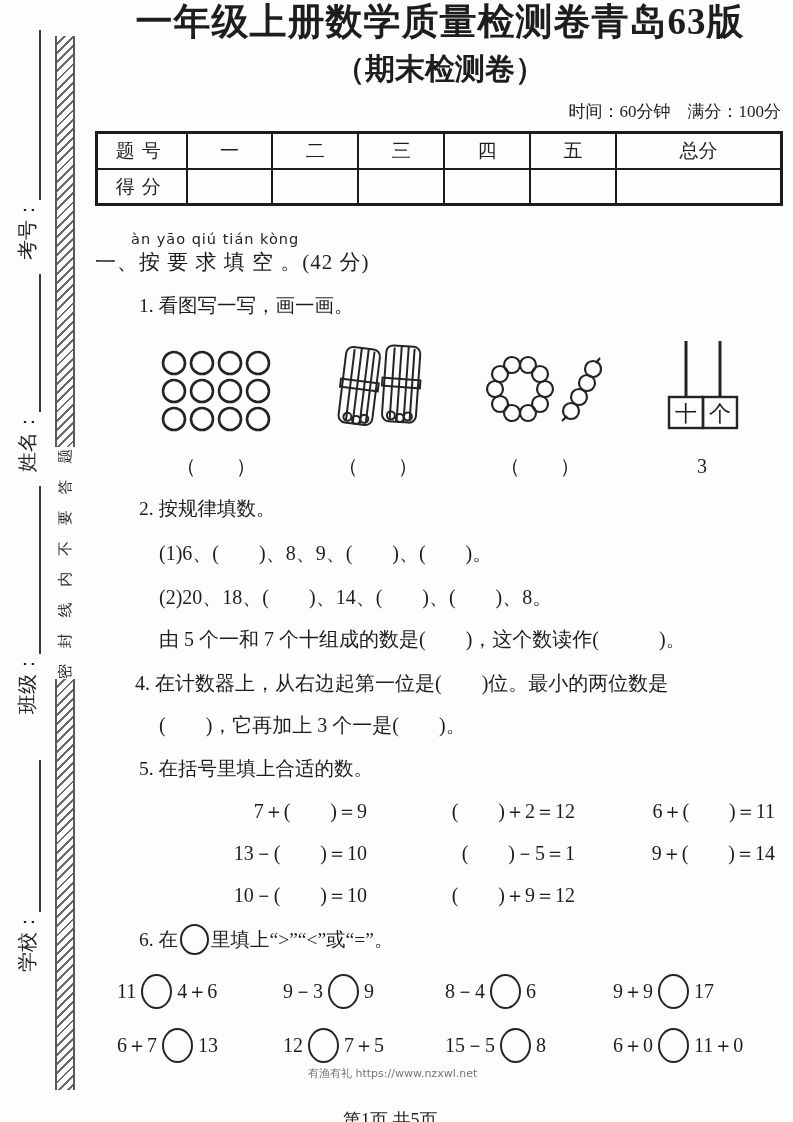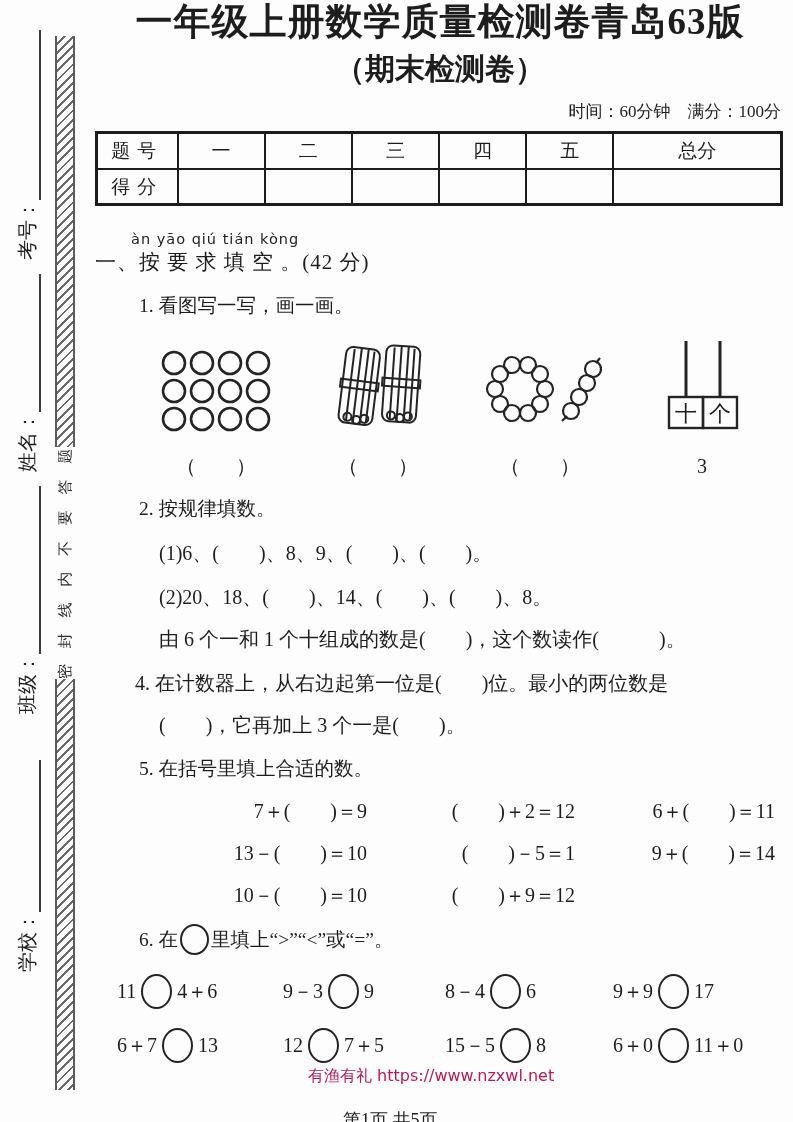--- a/index.html
+++ b/index.html
@@ -92,21 +92,21 @@
     width: 688px;
     border-collapse: collapse;
   }
   table.score-table td {
     border: 2px solid #1c1c1c;
     height: 36px;
     text-align: center;
     font-size: 19px;
   }
   table.score-table { border: 3px solid #1c1c1c; }
-  td.tbl-label { width: 81px; letter-spacing: 7px; }
+  td.tbl-label { width: 90px; letter-spacing: 7px; }
 
   .pinyin {
     margin: 25px 0 0 36px;
     font-family: "DejaVu Sans", "Liberation Sans", sans-serif;
     font-size: 14.5px;
     letter-spacing: 1px;
     color: #222;
   }
   .sec-heading {
     font-size: 21px;
@@ -162,22 +162,22 @@
     margin-top: 12px;
     font-size: 20px;
     line-height: 40px;
   }
   .cmp-row:first-child { margin-top: 12px; }
   .cmp-item { white-space: nowrap; }
 
   .watermark {
     position: absolute;
     left: 308px; top: 1066px;
-    font-size: 16px;
-    color: #be185d;
+    font-size: 11px;
+    color: #737373;
     font-family: "DejaVu Sans", "Liberation Sans", sans-serif;
   }
   .page-info {
     position: absolute;
     left: 343px; top: 1108px;
     font-size: 18px;
     color: #1d1d1d;
   }
 </style>
 </head>
@@ -329,21 +329,21 @@
       <div class="ans-cell">（　　）</div>
       <div class="ans-cell">（　　）</div>
       <div class="ans-cell">（　　）</div>
       <div class="ans-cell">3</div>
     </div>
 
     <div class="q-text">2. 按规律填数。</div>
     <div class="q-line ind1">(1)6、(　　)、8、9、(　　)、(　　)。</div>
     <div class="q-line ind1">(2)20、18、(　　)、14、(　　)、(　　)、8。</div>
 
-    <div class="q-line ind2">由 6 个一和 1 个十组成的数是(　　)，这个数读作(　　　)。</div>
+    <div class="q-line ind2">由 5 个一和 7 个十组成的数是(　　)，这个数读作(　　　)。</div>
 
     <div class="q-line qnum">4. 在计数器上，从右边起第一位是(　　)位。最小的两位数是</div>
     <div class="q-line ind2">(　　)，它再加上 3 个一是(　　)。</div>
 
     <div class="q-text">5. 在括号里填上合适的数。</div>
     <div class="eq-rows">
       <div class="eq-row">
         <span>7＋(　　)＝9</span>
         <span>(　　)＋2＝12</span>
         <span>6＋(　　)＝11</span>

